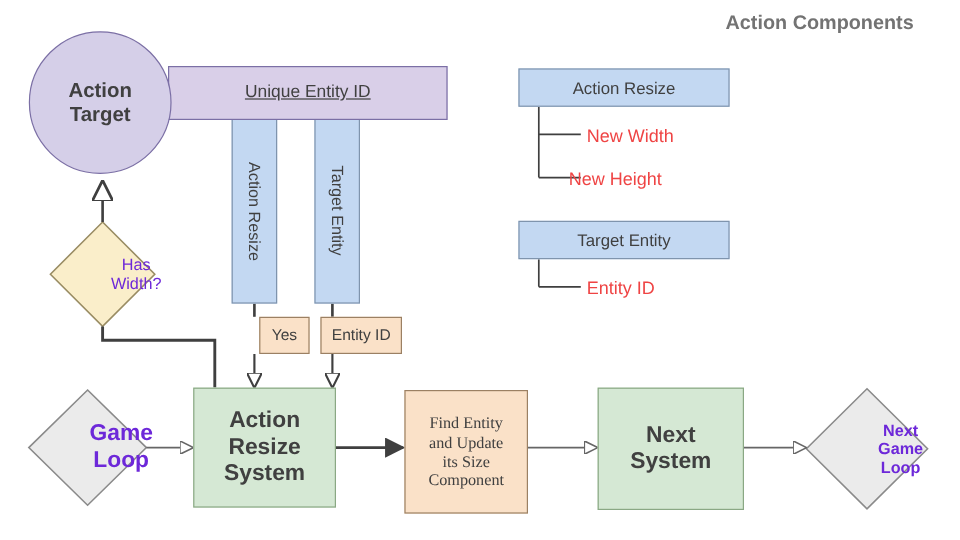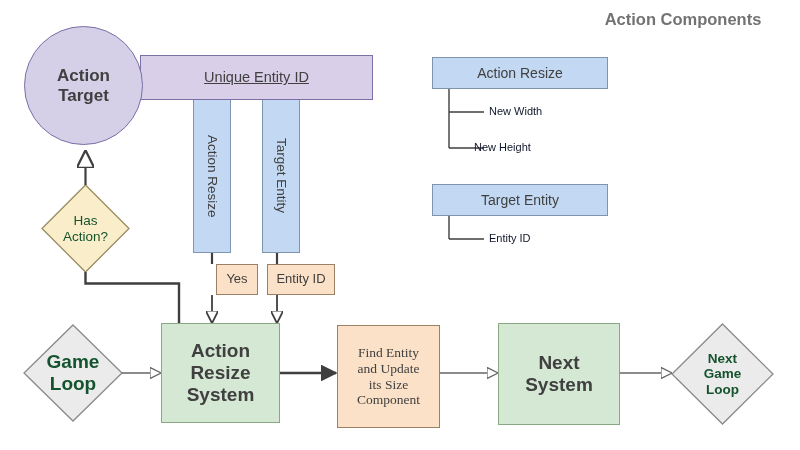--- a/index.html
+++ b/index.html
@@ -77,22 +77,23 @@
     margin-left: 24px;
   }
   #yes-box { left: 192px; top: 264px; width: 42px; height: 31px; }
   #entity-id-box { left: 243px; top: 264px; width: 68px; height: 31px; }
   .diamond-label {
     position: absolute;
     display: flex;
     align-items: center;
     justify-content: center;
     text-align: center;
-    color: #14532d;
+    color: #6d28d9;
     line-height: 1.15;
+    margin-left: 28px;
   }
   #has-resize-label {
     left: 42px; top: 185px; width: 87px; height: 87px;
     font-size: 13.5px;
   }
   #game-loop-label {
     left: 24px; top: 325px; width: 98px; height: 96px;
     font-size: 19px; font-weight: bold;
   }
   #next-game-loop-label {
@@ -130,22 +131,22 @@
   }
   .comp-header {
     background: #c3d8f2;
     border: 1.3px solid #7f94ad;
     font-size: 14px;
   }
   #comp-action-resize { left: 432px; top: 57px; width: 176px; height: 32px; }
   #comp-target-entity { left: 432px; top: 184px; width: 176px; height: 32px; }
   .comp-leaf {
     position: absolute;
-    font-size: 11px;
-    color: #0f172a;
+    font-size: 15px;
+    color: #ef4444;
     white-space: nowrap;
   }
   #leaf-new-width  { left: 489px; top: 105px; }
   #leaf-new-height { left: 474px; top: 141px; }
   #leaf-entity-id  { left: 489px; top: 232px; }
 </style>
 </head>
 <body>
 
 <div id="canvas">
@@ -218,21 +219,21 @@
   <div class="node orange-box" id="yes-box">
     <span>Yes</span>
   </div>
   <div class="node orange-box" id="entity-id-box">
     <span>Entity ID</span>
   </div>
 
   <div class="diamond-label" id="has-resize-label">
     <div>
       <div>Has</div>
-      <div>Action?</div>
+      <div>Width?</div>
     </div>
   </div>
 
   <div class="diamond-label" id="game-loop-label">
     <div>
       <div>Game</div>
       <div>Loop</div>
     </div>
   </div>
 

